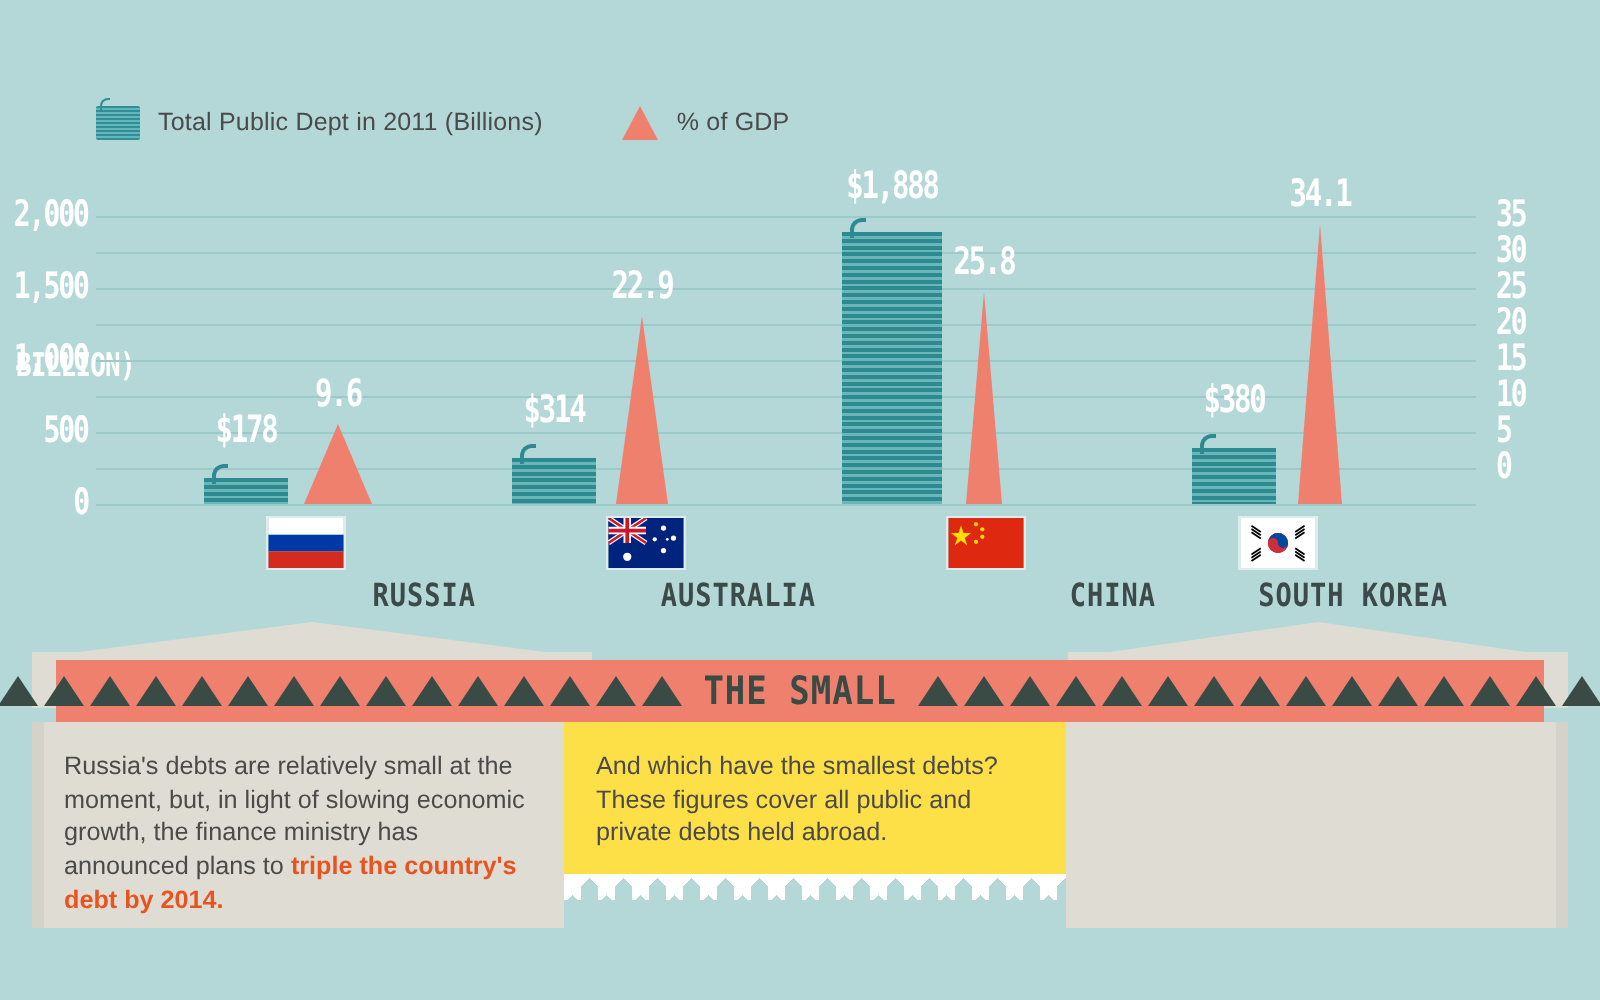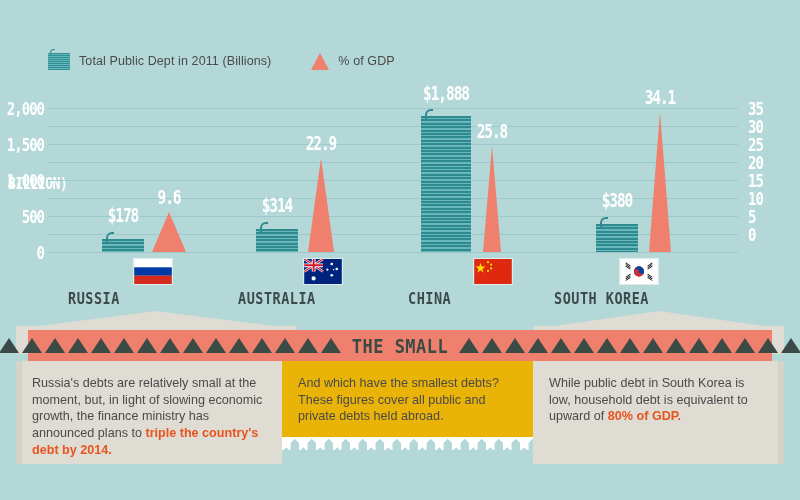--- a/index.html
+++ b/index.html
@@ -65,21 +65,21 @@
        border-left-style:solid;border-right-style:solid;border-left-color:transparent;border-right-color:transparent;
        border-bottom-color:#f0806e;border-bottom-style:solid;}
   .vlabel{
     position:absolute;font-size:14.5px;color:#ffffff;font-weight:bold;white-space:nowrap;
     font-family:"DejaVu Sans Mono", monospace;letter-spacing:-1.1px;
     transform:translateX(-50%) scaleY(1.3);transform-origin:center bottom;
   }
 
   
   .countries{position:absolute;left:48px;top:258px;width:690px;height:50px;}
-  .country{position:absolute;width:170px;text-align:left;}
+  .country{position:absolute;width:170px;text-align:right;}
   .flag{width:40px;height:27px;margin:0 auto;display:block;border:1px solid rgba(255,255,255,.55);box-sizing:border-box;}
   .cname{
     margin-top:4px;font-size:13.5px;color:#3d4a4a;font-weight:bold;
     font-family:"DejaVu Sans Mono", monospace;letter-spacing:.5px;
     transform:scaleY(1.18);transform-origin:center top;
   }
 
   
   .panel{position:absolute;background:#dedcd3;}
   .panel-peak{position:absolute;width:0;height:0;border-style:solid;border-color:transparent;border-bottom-color:#dedcd3;}
@@ -94,21 +94,21 @@
     border-bottom:15px solid #3a4a44;
   }
   .ribbon-title{
     font-size:17px;color:#3a4a44;font-weight:bold;padding:0 9px;white-space:nowrap;
     font-family:"DejaVu Sans Mono", monospace;letter-spacing:.5px;
     transform:scaleY(1.15);
   }
 
   .box{position:absolute;box-sizing:border-box;padding:14px 16px 10px 16px;}
   .box-beige{background:#dedcd3;}
-  .box-white{background:#eab308;}
+  .box-white{background:#fde047;}
   .box p{margin:0;font-size:12.6px;line-height:1.33;color:#4a4a4a;}
   .hl{color:#e8541f;font-weight:bold;}
   .zigzag{
     position:absolute;left:0;bottom:-13px;width:100%;height:13px;
     background:
       linear-gradient(-45deg,transparent 50%,#ffffff 51%) repeat-x,
       linear-gradient(45deg,transparent 50%,#ffffff 51%) repeat-x;
     background-size:17px 13px,17px 13px;
     background-position:0 0,8.5px 0;
   }
@@ -317,16 +317,15 @@
     <p><span>Russia's debts are relatively small at the moment, but, in light of slowing economic growth, the finance ministry has announced plans to </span><span class="hl">triple the country's debt by 2014.</span></p>
   </div>
 
   <div class="box box-white" style="left:282px;top:361px;width:251px;height:76px;">
     <p><span>And which have the smallest debts? These figures cover all public and private debts held abroad.</span></p>
     <div class="zigzag"></div>
   </div>
 
   <div class="box box-beige" style="left:533px;top:361px;width:251px;height:103px;">
     <div class="edge" style="right:0;left:auto"></div>
-    <p><span>While public debt in South Korea is low, household debt is equivalent to upward of </span><span class="hl">80% of GDP.</span></p>
   </div>
 
 </div>
 
 </body></html>

